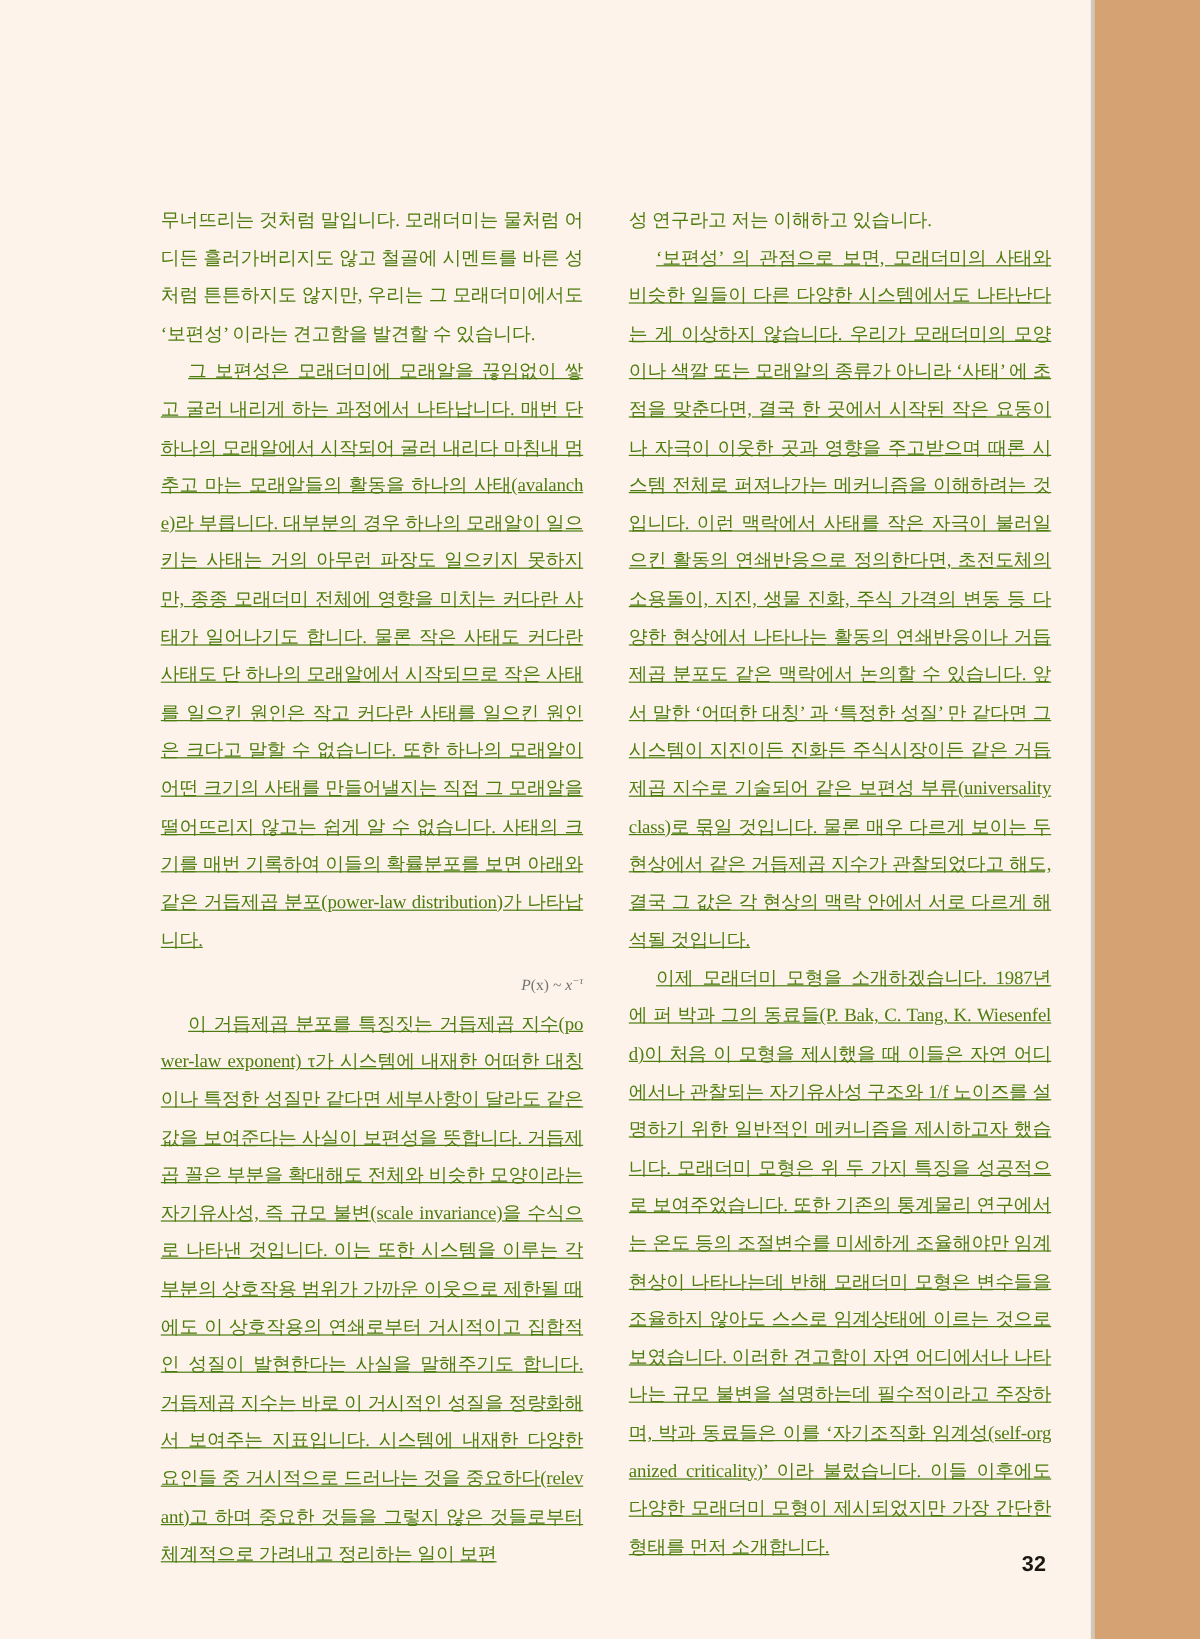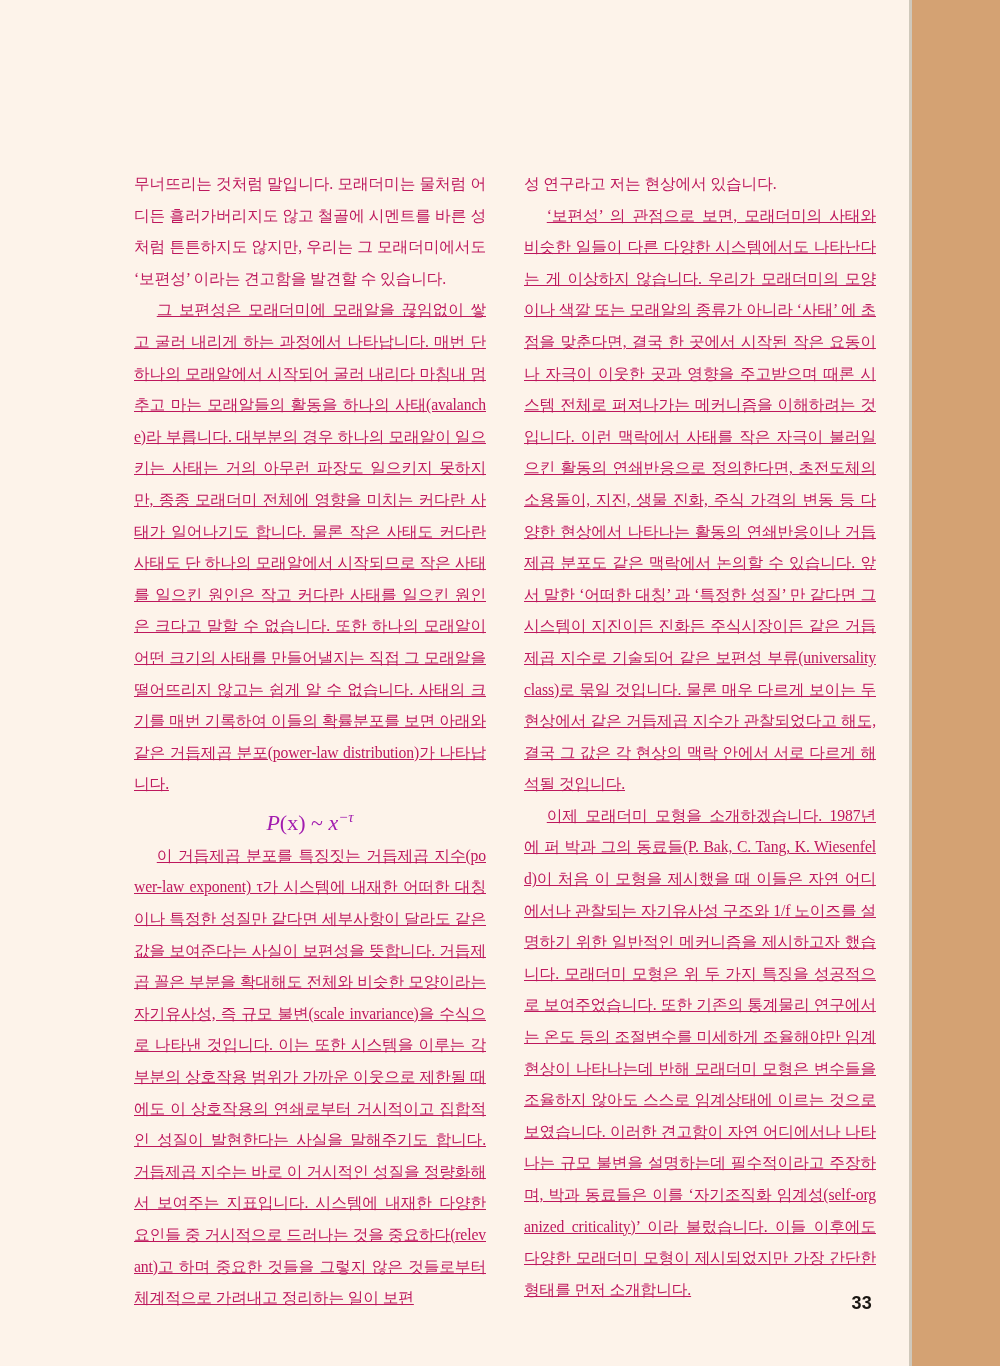--- a/index.html
+++ b/index.html
@@ -54,39 +54,39 @@
 
   .column {
     width: 352px;
     display: block;
   }
 
   p.para {
     margin: 0;
     font-size: 15.7px;
     line-height: 31.6px;
-    color: #be185d;
+    color: #4d7c0f;
     text-align: justify;
     text-justify: inter-character;
     word-break: break-all;
     letter-spacing: -0.12px;
     hyphens: none;
   }
   p.para.indent {
     text-indent: 1.45em;
     text-decoration: underline;
   }
 
   
   .equation {
     margin: 2px 0 1px 0;
-    text-align: center;
-    font-size: 22px;
+    text-align: right;
+    font-size: 13px;
     line-height: 31.6px;
-    color: #a21caf;
+    color: #737373;
     font-style: italic;
     font-family: "Liberation Serif", "DejaVu Serif", serif;
   }
   .equation .up {
     font-style: normal;
   }
   .equation sup {
     font-size: 0.68em;
     vertical-align: super;
     font-style: italic;
@@ -119,22 +119,22 @@
       <p class="para indent">그 보편성은 모래더미에 모래알을 끊임없이 쌓고 굴러 내리게 하는 과정에서 나타납니다. 매번 단 하나의 모래알에서 시작되어 굴러 내리다 마침내 멈추고 마는 모래알들의 활동을 하나의 사태(avalanche)라 부릅니다. 대부분의 경우 하나의 모래알이 일으키는 사태는 거의 아무런 파장도 일으키지 못하지만, 종종 모래더미 전체에 영향을 미치는 커다란 사태가 일어나기도 합니다. 물론 작은 사태도 커다란 사태도 단 하나의 모래알에서 시작되므로 작은 사태를 일으킨 원인은 작고 커다란 사태를 일으킨 원인은 크다고 말할 수 없습니다. 또한 하나의 모래알이 어떤 크기의 사태를 만들어낼지는 직접 그 모래알을 떨어뜨리지 않고는 쉽게 알 수 없습니다. 사태의 크기를 매번 기록하여 이들의 확률분포를 보면 아래와 같은 거듭제곱 분포(power-law distribution)가 나타납니다.</p>
 
       <div class="equation">
         <span>P</span><span class="up">(x)</span><span class="up"> ~ </span><span>x</span><sup>−τ</sup>
       </div>
 
       <p class="para indent">이 거듭제곱 분포를 특징짓는 거듭제곱 지수(power-law exponent) τ가 시스템에 내재한 어떠한 대칭이나 특정한 성질만 같다면 세부사항이 달라도 같은 값을 보여준다는 사실이 보편성을 뜻합니다. 거듭제곱 꼴은 부분을 확대해도 전체와 비슷한 모양이라는 자기유사성, 즉 규모 불변(scale invariance)을 수식으로 나타낸 것입니다. 이는 또한 시스템을 이루는 각 부분의 상호작용 범위가 가까운 이웃으로 제한될 때에도 이 상호작용의 연쇄로부터 거시적이고 집합적인 성질이 발현한다는 사실을 말해주기도 합니다. 거듭제곱 지수는 바로 이 거시적인 성질을 정량화해서 보여주는 지표입니다. 시스템에 내재한 다양한 요인들 중 거시적으로 드러나는 것을 중요하다(relevant)고 하며 중요한 것들을 그렇지 않은 것들로부터 체계적으로 가려내고 정리하는 일이 보편</p>
     </div>
 
     <div class="column">
-      <p class="para">성 연구라고 저는 현상에서 있습니다.</p>
+      <p class="para">성 연구라고 저는 이해하고 있습니다.</p>
       <p class="para indent">‘보편성’ 의 관점으로 보면, 모래더미의 사태와 비슷한 일들이 다른 다양한 시스템에서도 나타난다는 게 이상하지 않습니다. 우리가 모래더미의 모양이나 색깔 또는 모래알의 종류가 아니라 ‘사태’ 에 초점을 맞춘다면, 결국 한 곳에서 시작된 작은 요동이나 자극이 이웃한 곳과 영향을 주고받으며 때론 시스템 전체로 퍼져나가는 메커니즘을 이해하려는 것입니다. 이런 맥락에서 사태를 작은 자극이 불러일으킨 활동의 연쇄반응으로 정의한다면, 초전도체의 소용돌이, 지진, 생물 진화, 주식 가격의 변동 등 다양한 현상에서 나타나는 활동의 연쇄반응이나 거듭제곱 분포도 같은 맥락에서 논의할 수 있습니다. 앞서 말한 ‘어떠한 대칭’ 과 ‘특정한 성질’ 만 같다면 그 시스템이 지진이든 진화든 주식시장이든 같은 거듭제곱 지수로 기술되어 같은 보편성 부류(universality class)로 묶일 것입니다. 물론 매우 다르게 보이는 두 현상에서 같은 거듭제곱 지수가 관찰되었다고 해도, 결국 그 값은 각 현상의 맥락 안에서 서로 다르게 해석될 것입니다.</p>
       <p class="para indent">이제 모래더미 모형을 소개하겠습니다. 1987년에 퍼 박과 그의 동료들(P. Bak, C. Tang, K. Wiesenfeld)이 처음 이 모형을 제시했을 때 이들은 자연 어디에서나 관찰되는 자기유사성 구조와 1/f 노이즈를 설명하기 위한 일반적인 메커니즘을 제시하고자 했습니다. 모래더미 모형은 위 두 가지 특징을 성공적으로 보여주었습니다. 또한 기존의 통계물리 연구에서는 온도 등의 조절변수를 미세하게 조율해야만 임계현상이 나타나는데 반해 모래더미 모형은 변수들을 조율하지 않아도 스스로 임계상태에 이르는 것으로 보였습니다. 이러한 견고함이 자연 어디에서나 나타나는 규모 불변을 설명하는데 필수적이라고 주장하며, 박과 동료들은 이를 ‘자기조직화 임계성(self-organized criticality)’ 이라 불렀습니다. 이들 이후에도 다양한 모래더미 모형이 제시되었지만 가장 간단한 형태를 먼저 소개합니다.</p>
     </div>
 
   </div>
 
-  <div class="folio">33</div>
+  <div class="folio">32</div>
 
 </div>
 
 </body></html>

